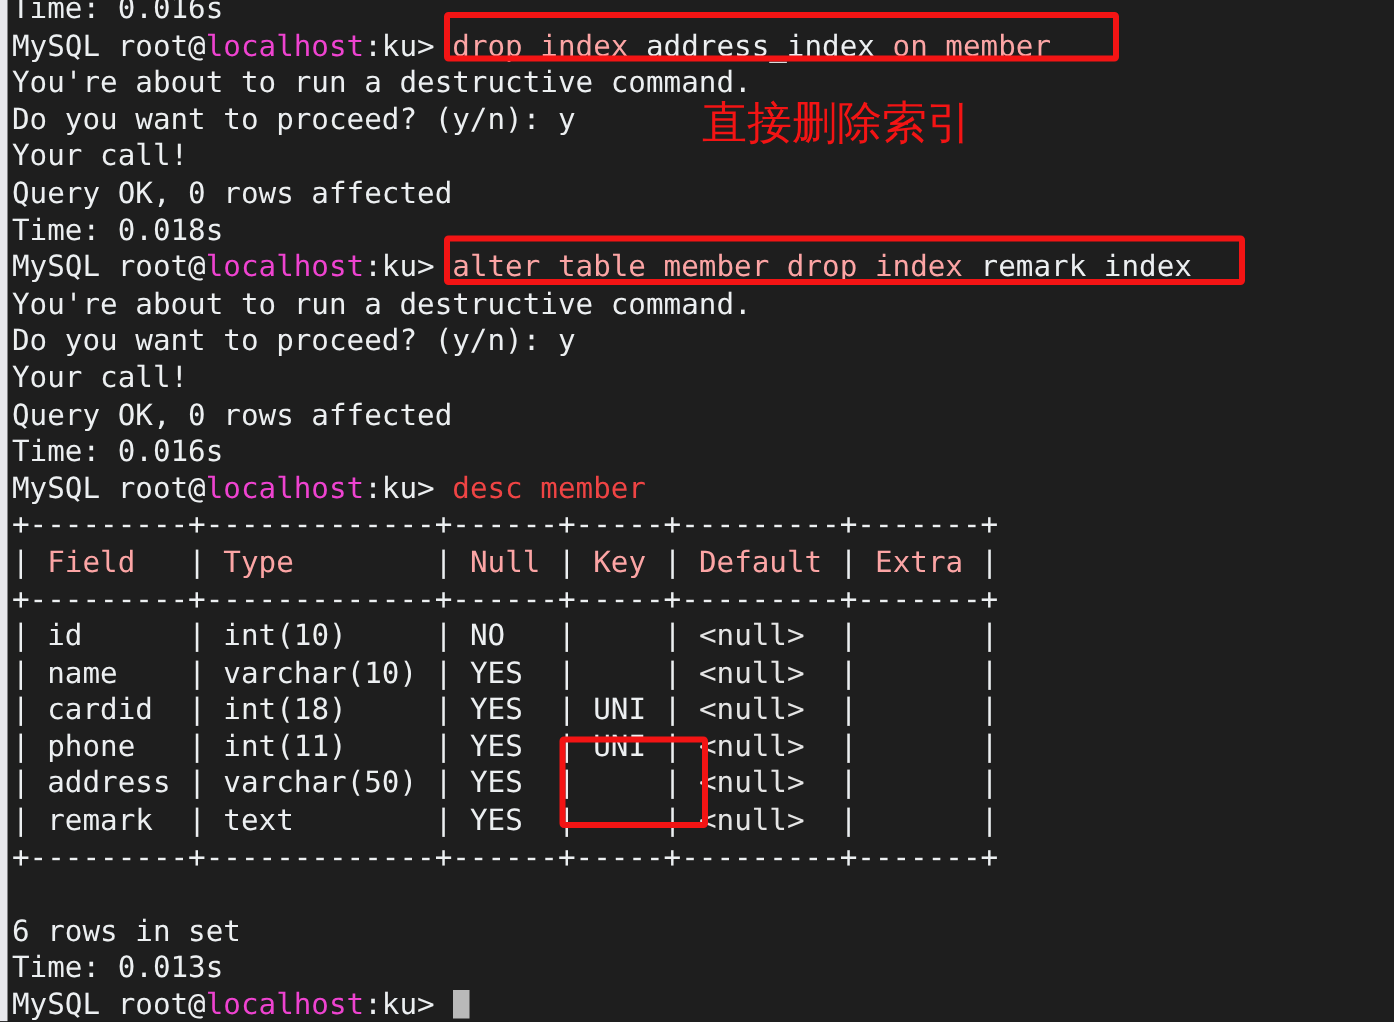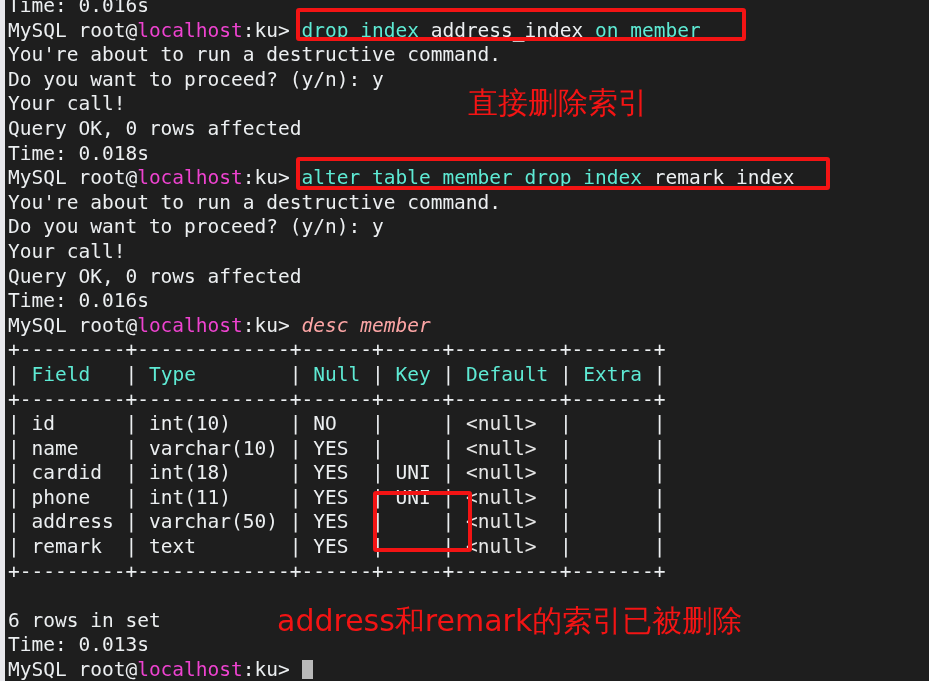--- a/index.html
+++ b/index.html
@@ -28,22 +28,22 @@
     top: -6px;
     width: 921px;
     font-size: 19.5px;
     line-height: 24.6px;
     letter-spacing: 0px;
     white-space: pre;
     color: #e6e6e6;
   }
   .line { height: 24.6px; white-space: pre; }
   .w  { color: #eceff1; }
-  .g  { color: #5eead4; }
-  .gh { color: #fca5a5; font-style: italic; }
+  .g  { color: #fca5a5; }
+  .gh { color: #ef4444; }
   .m  { color: #ee43d0; margin-top: 28px; }
   .gray { color: #e5e5e5; }
   .pipe { color: #eceff1; }
   .sep { color: #eceff1; }
   .cursor {
     display: inline-block;
     width: 11.7px;
     height: 19px;
     background: #b9b9b9;
     vertical-align: -3px;
@@ -72,16 +72,15 @@
 <div id="screen">
 
   <div id="left-rail"></div>
 
   <div id="term"><div class="line w">Time: 0.016s</div><div class="line"><span class="w">MySQL root@</span><span class="m">localhost</span><span class="w">:ku&gt; </span><span class="g">drop index </span><span class="w">address_index</span><span class="g"> on member</span></div><div class="line w">You're about to run a destructive command.</div><div class="line w">Do you want to proceed? (y/n): y</div><div class="line w">Your call!</div><div class="line w">Query OK, 0 rows affected</div><div class="line w">Time: 0.018s</div><div class="line"><span class="w">MySQL root@</span><span class="m">localhost</span><span class="w">:ku&gt; </span><span class="g">alter table member drop index </span><span class="w">remark_index</span><span class="g"></span></div><div class="line w">You're about to run a destructive command.</div><div class="line w">Do you want to proceed? (y/n): y</div><div class="line w">Your call!</div><div class="line w">Query OK, 0 rows affected</div><div class="line w">Time: 0.016s</div><div class="line"><span class="w">MySQL root@</span><span class="m">localhost</span><span class="w">:ku&gt; </span><span class="gh">desc member</span></div><div class="line sep">+---------+-------------+------+-----+---------+-------+</div><div class="line"><span class="pipe">|</span><span class="g"> Field   </span><span class="pipe">|</span><span class="g"> Type        </span><span class="pipe">|</span><span class="g"> Null </span><span class="pipe">|</span><span class="g"> Key </span><span class="pipe">|</span><span class="g"> Default </span><span class="pipe">|</span><span class="g"> Extra </span><span class="pipe">|</span></div><div class="line sep">+---------+-------------+------+-----+---------+-------+</div><div class="line"><span class="pipe">|</span><span class="w"> id      </span><span class="pipe">|</span><span class="w"> int(10)     </span><span class="pipe">|</span><span class="w"> NO   </span><span class="pipe">|</span><span class="w">     </span><span class="pipe">|</span><span class="gray"> &lt;null&gt;  </span><span class="pipe">|</span><span class="w">       </span><span class="pipe">|</span></div><div class="line"><span class="pipe">|</span><span class="w"> name    </span><span class="pipe">|</span><span class="w"> varchar(10) </span><span class="pipe">|</span><span class="w"> YES  </span><span class="pipe">|</span><span class="w">     </span><span class="pipe">|</span><span class="gray"> &lt;null&gt;  </span><span class="pipe">|</span><span class="w">       </span><span class="pipe">|</span></div><div class="line"><span class="pipe">|</span><span class="w"> cardid  </span><span class="pipe">|</span><span class="w"> int(18)     </span><span class="pipe">|</span><span class="w"> YES  </span><span class="pipe">|</span><span class="w"> UNI </span><span class="pipe">|</span><span class="gray"> &lt;null&gt;  </span><span class="pipe">|</span><span class="w">       </span><span class="pipe">|</span></div><div class="line"><span class="pipe">|</span><span class="w"> phone   </span><span class="pipe">|</span><span class="w"> int(11)     </span><span class="pipe">|</span><span class="w"> YES  </span><span class="pipe">|</span><span class="w"> UNI </span><span class="pipe">|</span><span class="gray"> &lt;null&gt;  </span><span class="pipe">|</span><span class="w">       </span><span class="pipe">|</span></div><div class="line"><span class="pipe">|</span><span class="w"> address </span><span class="pipe">|</span><span class="w"> varchar(50) </span><span class="pipe">|</span><span class="w"> YES  </span><span class="pipe">|</span><span class="w">     </span><span class="pipe">|</span><span class="gray"> &lt;null&gt;  </span><span class="pipe">|</span><span class="w">       </span><span class="pipe">|</span></div><div class="line"><span class="pipe">|</span><span class="w"> remark  </span><span class="pipe">|</span><span class="w"> text        </span><span class="pipe">|</span><span class="w"> YES  </span><span class="pipe">|</span><span class="w">     </span><span class="pipe">|</span><span class="gray"> &lt;null&gt;  </span><span class="pipe">|</span><span class="w">       </span><span class="pipe">|</span></div><div class="line sep">+---------+-------------+------+-----+---------+-------+</div><div class="line"> </div><div class="line w">6 rows in set</div><div class="line w">Time: 0.013s</div><div class="line"><span class="w">MySQL root@</span><span class="m">localhost</span><span class="w">:ku&gt; </span><span class="cursor"></span></div></div>
 
   <div class="redbox" style="left:296px; top:8px; width:450px; height:33px;"></div>
   <div class="redbox" style="left:296px; top:157px; width:534px; height:33px;"></div>
   <div class="redbox" style="left:373px; top:491px; width:99px; height:61px;"></div>
 
-  <div class="cn" style="left:468px; top:86px;">直接删除索引</div>
-  <div class="cn" style="left:277px; top:604px;">address和remark的索引已被删除</div>
+  <div class="cn" style="left:468px; top:66px;">直接删除索引</div>
 
 </div>
 
 </body></html>

